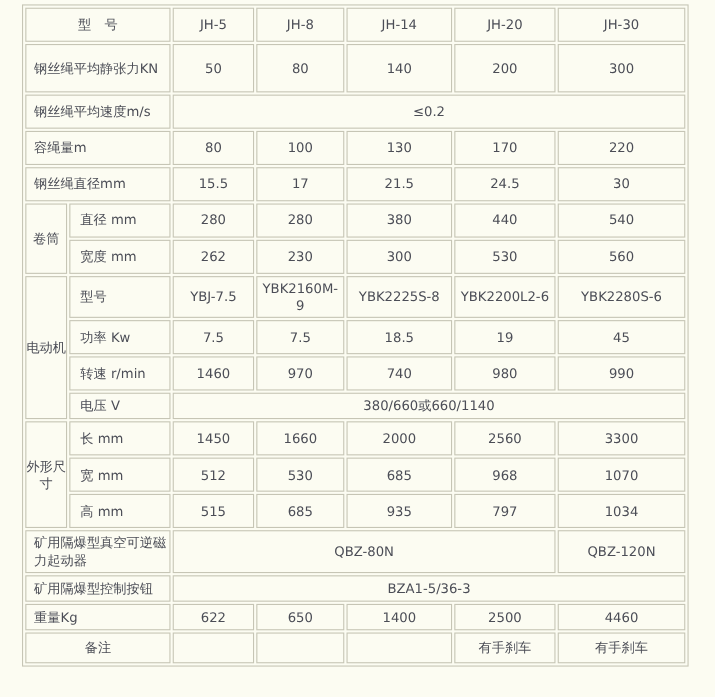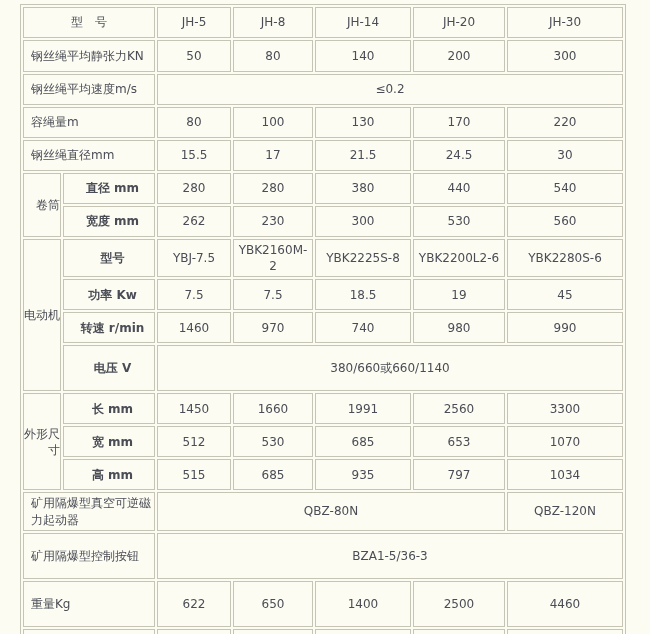--- a/index.html
+++ b/index.html
@@ -34,34 +34,33 @@
     padding: 2px;
     overflow: hidden;
     word-break: break-all;
   }
   table.spec td.lbl {
     text-align: left;
     padding-left: 7px;
     padding-right: 2px;
   }
   table.spec td.grp {
-    text-align: right;
+    text-align: center;
     padding: 0;
   }
   table.spec td.sub {
-    text-align: center;
+    text-align: left;
     padding-left: 9px;
-    font-weight: bold;
   }
   table.spec td.ctr { text-align: center; margin-left: 24px; }
-  tr.r  { height: 32px; }
+  tr.r  { height: 44px; }
   tr.r1 { height: 31px; }
   tr.rh { height: 31px; }
   tr.tall { height: 32px; }
-  tr.volt { height: 46px; }
+  tr.volt { height: 24px; }
   tr.last { height: 28px; padding-left: 10px; }
 </style>
 </head>
 <body>
 
 <div class="page">
   <table class="spec">
     <colgroup>
       <col style="width:38px">
         <col style="width:92px">
@@ -129,21 +128,21 @@
       <td>230</td>
       <td>300</td>
       <td>530</td>
       <td>560</td>
     </tr>
 
     <tr class="r1">
       <td rowspan="4" class="grp">电动机</td>
       <td class="sub">型号</td>
       <td>YBJ-7.5</td>
-      <td>YBK2160M-2</td>
+      <td>YBK2160M-9</td>
       <td>YBK2225S-8</td>
       <td>YBK2200L2-6</td>
       <td>YBK2280S-6</td>
     </tr>
     <tr class="r1">
       <td class="sub">功率 Kw</td>
       <td>7.5</td>
       <td>7.5</td>
       <td>18.5</td>
       <td>19</td>
@@ -160,30 +159,30 @@
     <tr class="volt">
       <td class="sub">电压 V</td>
       <td colspan="5">380/660或660/1140</td>
     </tr>
 
     <tr class="r1">
       <td rowspan="3" class="grp">外形尺寸</td>
       <td class="sub">长 mm</td>
       <td>1450</td>
       <td>1660</td>
-      <td>1991</td>
+      <td>2000</td>
       <td>2560</td>
       <td>3300</td>
     </tr>
     <tr class="r1">
       <td class="sub">宽 mm</td>
       <td>512</td>
       <td>530</td>
       <td>685</td>
-      <td>653</td>
+      <td>968</td>
       <td>1070</td>
     </tr>
     <tr class="r1">
       <td class="sub">高 mm</td>
       <td>515</td>
       <td>685</td>
       <td>935</td>
       <td>797</td>
       <td>1034</td>
     </tr>

